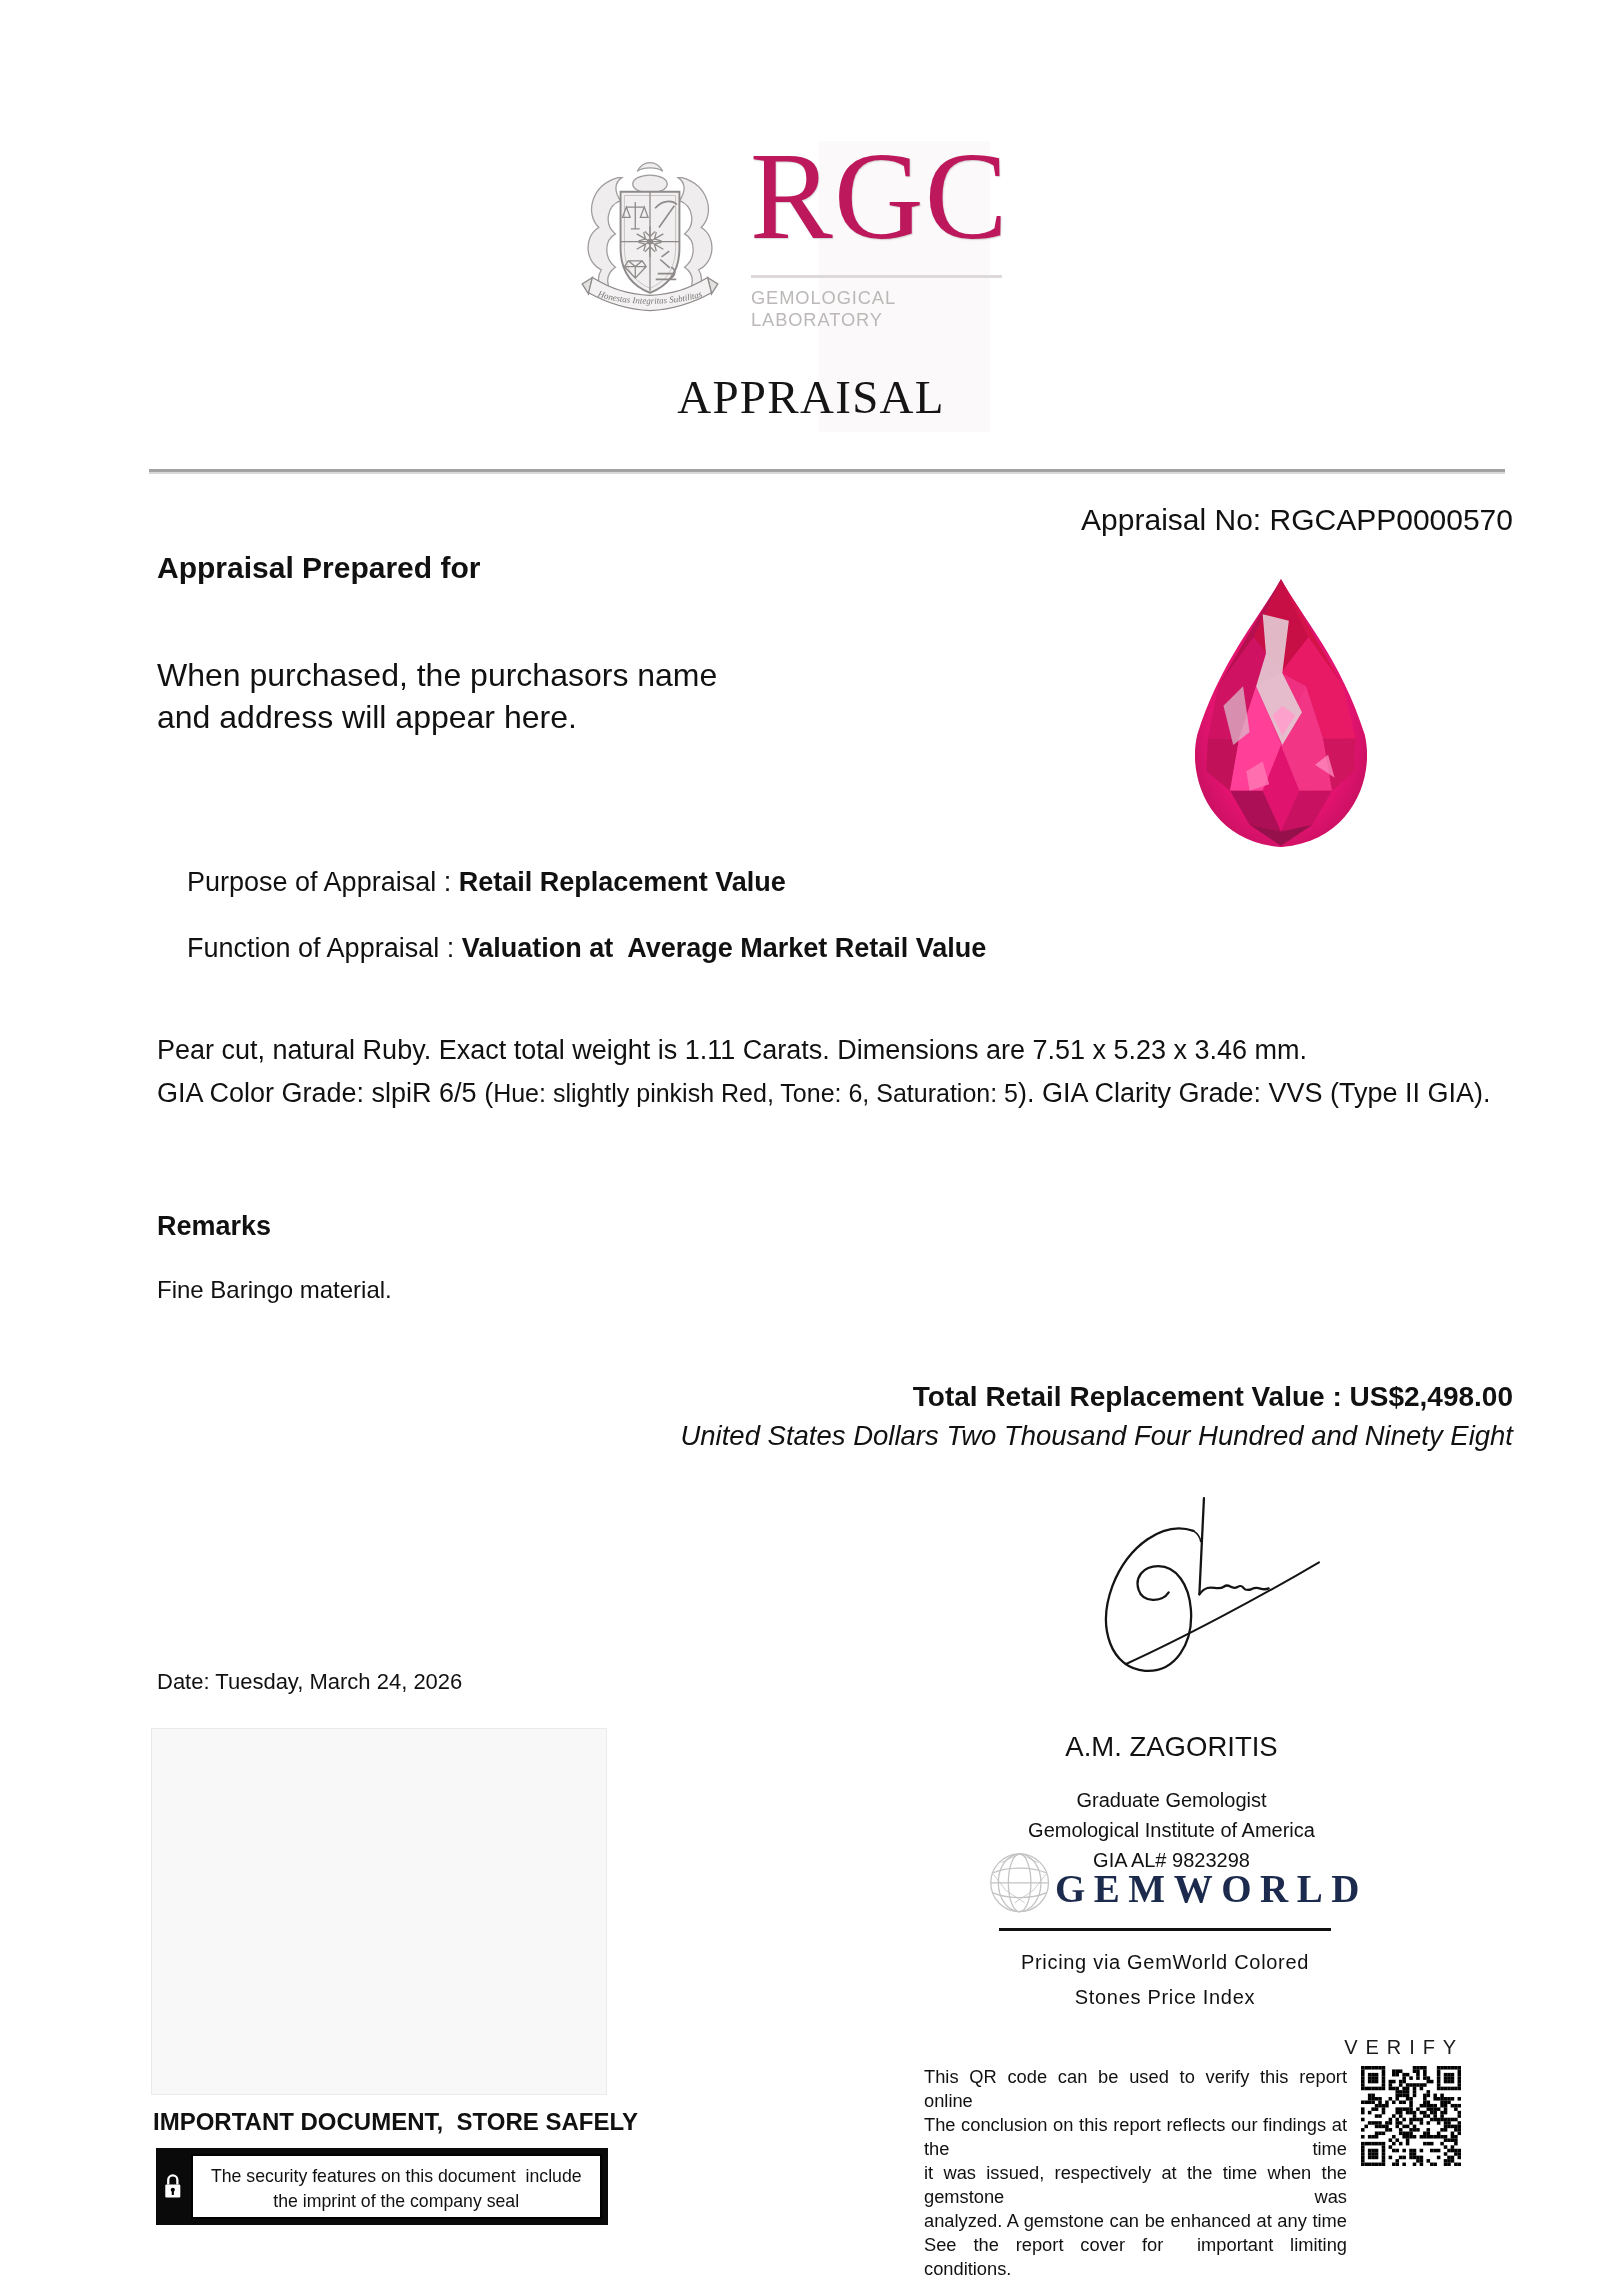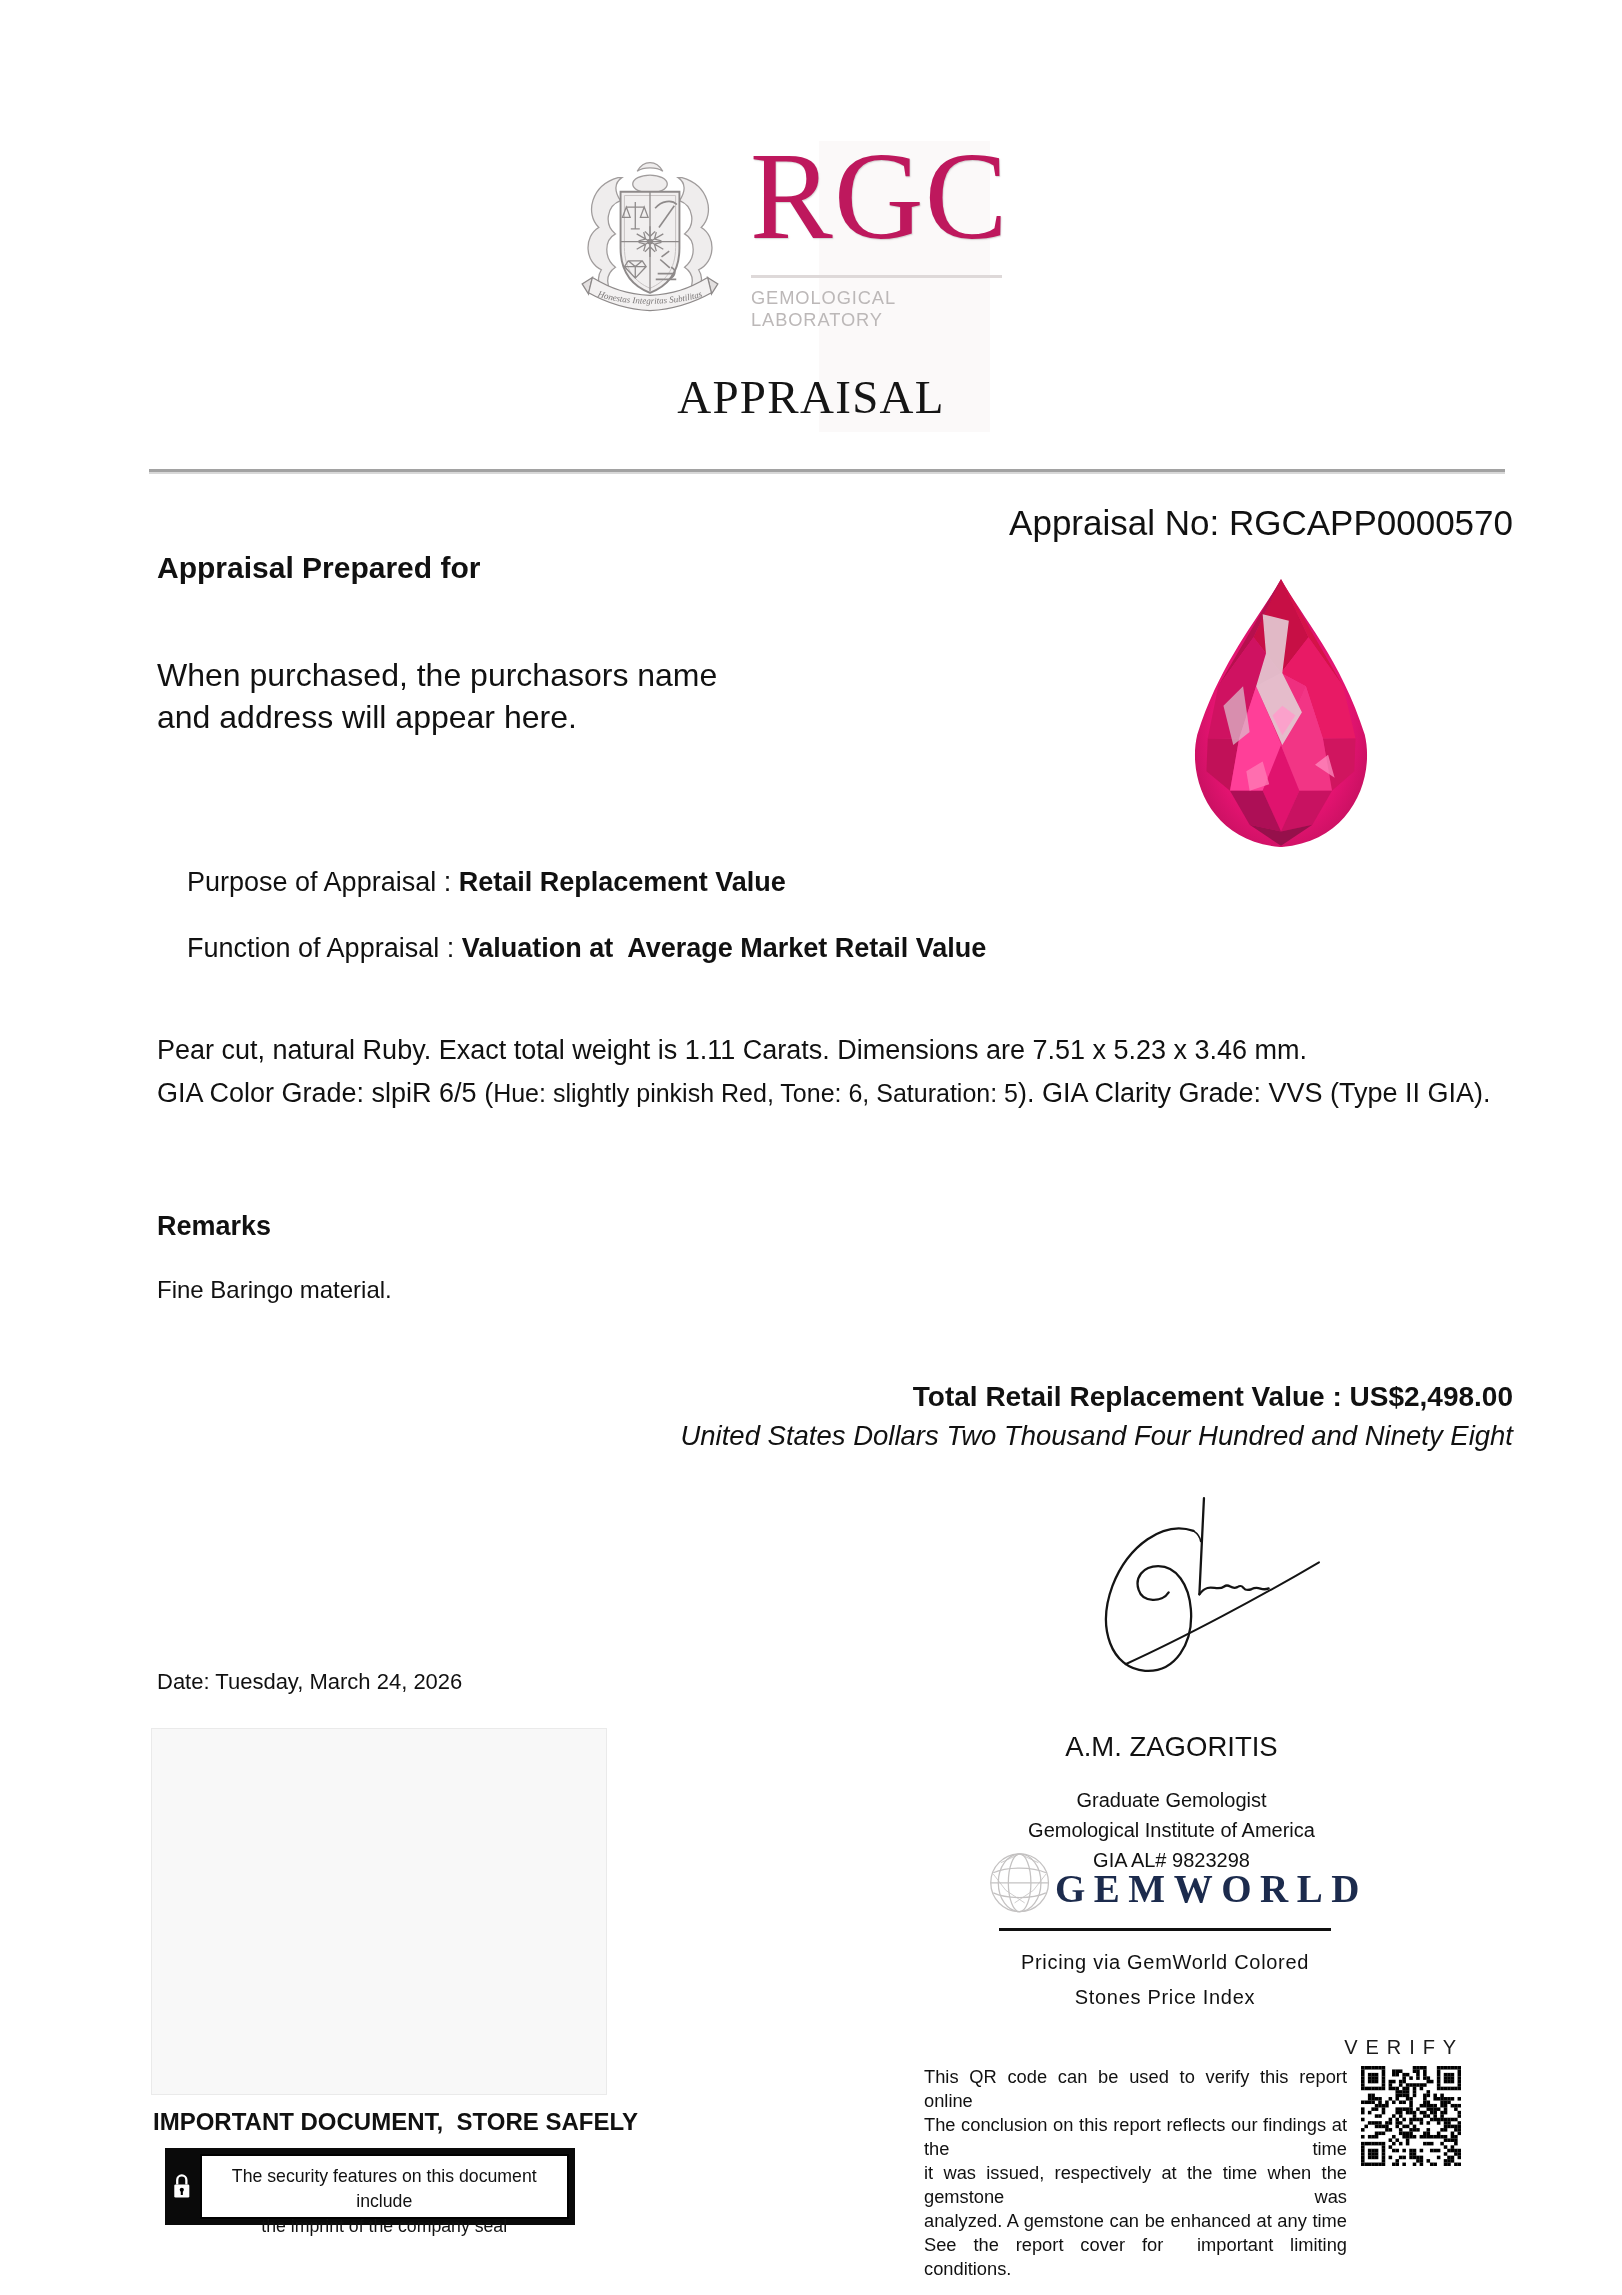--- a/index.html
+++ b/index.html
@@ -11,21 +11,21 @@
   .serif{font-family:"Liberation Serif",serif;}
   
   #rgc-backdrop{left:819px;top:141px;width:171px;height:291px;background:#fbf9f9;}
   #crest{left:571px;top:152px;width:158px;height:160px;}
   #rgc-word{left:750px;top:135px;font-size:124px;line-height:1;letter-spacing:1.3px;
             color:#be185d;font-weight:400;text-shadow:0.7px 0.7px 1.3px rgba(130,125,125,.35);}
   #rgc-underline{left:751px;top:275px;width:251px;height:2.6px;background:#ded9d9;}
   #rgc-sub{left:751px;top:287px;width:257px;font-size:18.3px;letter-spacing:0.9px;color:#bcb8b8;}
   #doc-title{left:0;top:370px;width:1622px;text-align:center;font-size:47px;letter-spacing:1.3px;color:#151515;}
   #top-rule{left:149px;top:469px;width:1356px;height:3.3px;background:#a2a2a2;border-bottom:2px solid #d8d8d8;}
-  #appraisal-no{left:982px;top:503px;width:531px;text-align:right;font-size:35px;}
+  #appraisal-no{left:982px;top:503px;width:531px;text-align:right;font-size:30px;}
   
   #prepared-heading{left:157px;top:551px;font-size:30px;font-weight:bold;}
   #purchaser{left:157px;top:654px;font-size:32px;line-height:42px;}
   #purpose-line{left:157px;top:836px;font-size:27px;}
   #function-line{left:157px;top:902px;font-size:27px;}
   #description{left:157px;top:1029px;width:1368px;font-size:27px;line-height:43px;}
   .small-detail{font-size:25px;}
   #remarks-heading{left:157px;top:1211px;font-size:27px;font-weight:bold;}
   #remarks-text{left:157px;top:1276px;font-size:24px;}
   
@@ -38,21 +38,21 @@
   #signer-name{font-size:27.5px;margin-bottom:22px;}
   .signer-line{font-size:20px;line-height:30px;}
   
   #gw-globe{left:987px;top:1845px;width:69px;height:75px;}
   #gw-word{left:1055px;top:1866px;font-size:39px;font-weight:bold;letter-spacing:8.5px;color:#1c2b4d;}
   #gw-underline{left:999px;top:1928px;width:332px;height:3.3px;background:#101010;}
   #gw-caption{left:999px;top:1945px;width:332px;text-align:center;font-size:20px;letter-spacing:0.7px;line-height:35px;}
   
   #gray-box{left:151px;top:1728px;width:454px;height:365px;background:#f8f8f8;border:1.3px solid #eaeaea;}
   #important{left:153px;top:2108px;font-size:24px;font-weight:bold;}
-  #security-banner{left:165px;top:2148px;width:410px;height:77px;background:#0a0a0a;}
+  #security-banner{left:156px;top:2148px;width:444px;height:77px;background:#0a0a0a;padding-left:8px;}
   #security-inner{position:absolute;left:35px;top:5.9px;right:6.5px;bottom:5.9px;background:#fff;border:2px solid #000;
                   text-align:center;font-size:17.7px;line-height:25px;padding-top:7.9px;}
   #lock{position:absolute;left:7.2px;top:21px;width:19.6px;height:35px;}
   
   #verify{left:1243px;top:2036px;width:221px;text-align:right;font-size:20px;letter-spacing:7.9px;color:#1b1b1b;}
   #qr{left:1361px;top:2066px;width:100px;height:100px;}
   #qr-text{left:924px;top:2065px;width:423px;font-size:18.3px;line-height:24px;}
   #qr-text div{text-align:justify;text-align-last:justify;}
 </style>
 </head>

